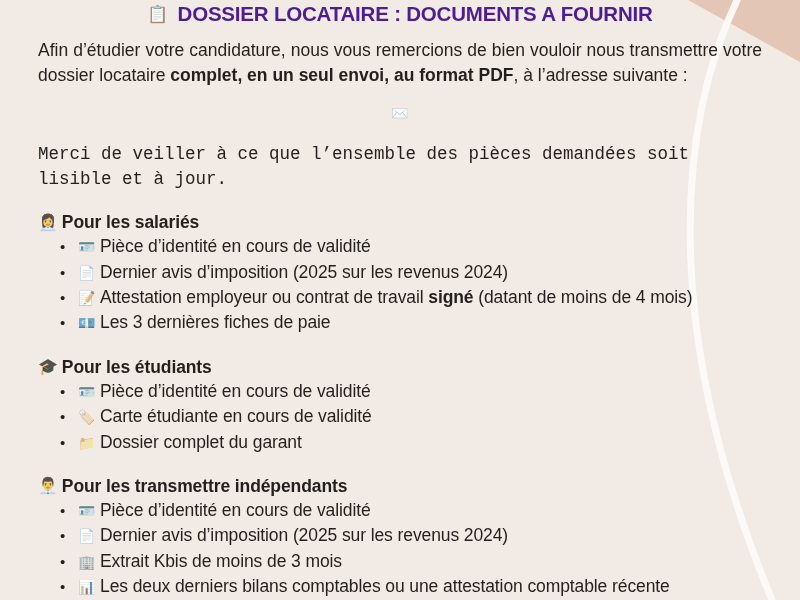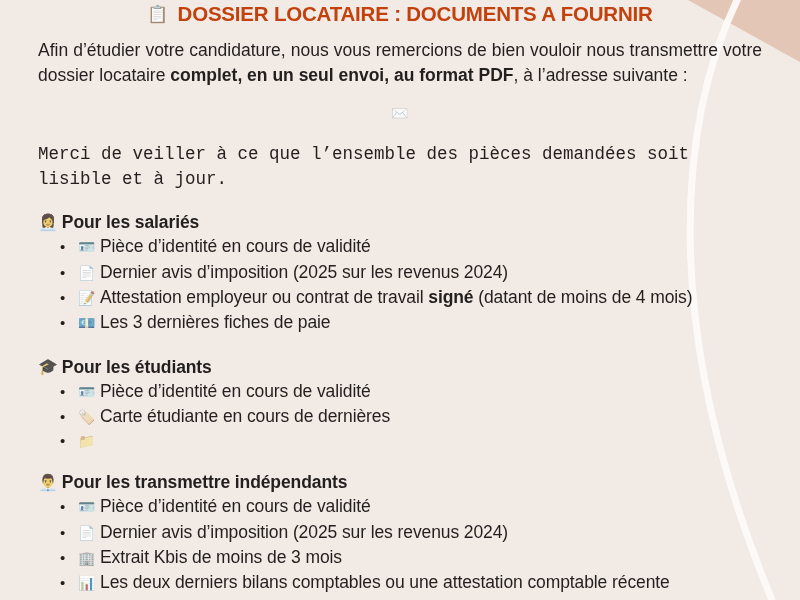--- a/index.html
+++ b/index.html
@@ -45,21 +45,21 @@
     height: 26px;
   }
   .title-icon {
     font-size: 17px;
     line-height: 1;
     filter: grayscale(0.55) opacity(0.85);
   }
   .title-text {
     font-size: 20.5px;
     font-weight: bold;
-    color: #c2410c;
+    color: #4c1d95;
     letter-spacing: -0.2px;
     white-space: nowrap;
   }
 
   .intro {
     margin-top: 11px;
     font-size: 17.5px;
     line-height: 1.45;
     text-align: justify;
     text-justify: inter-word;
@@ -201,25 +201,26 @@
     </div>
     <ul class="doc-list">
       <li>
         <span class="bullet">•</span>
         <span class="item-icon">🪪</span>
         <span class="item-text">Pièce d’identité en cours de validité</span>
       </li>
       <li>
         <span class="bullet">•</span>
         <span class="item-icon">🏷️</span>
-        <span class="item-text">Carte étudiante en cours de dernières</span>
+        <span class="item-text">Carte étudiante en cours de validité</span>
       </li>
       <li>
         <span class="bullet">•</span>
         <span class="item-icon">📁</span>
+        <span class="item-text">Dossier complet du garant</span>
       </li>
     </ul>
   </div>
 
   <div class="section">
     <div class="section-head">
       <span class="sec-icon">👨‍💼</span>
       <span>Pour les transmettre indépendants</span>
     </div>
     <ul class="doc-list">

